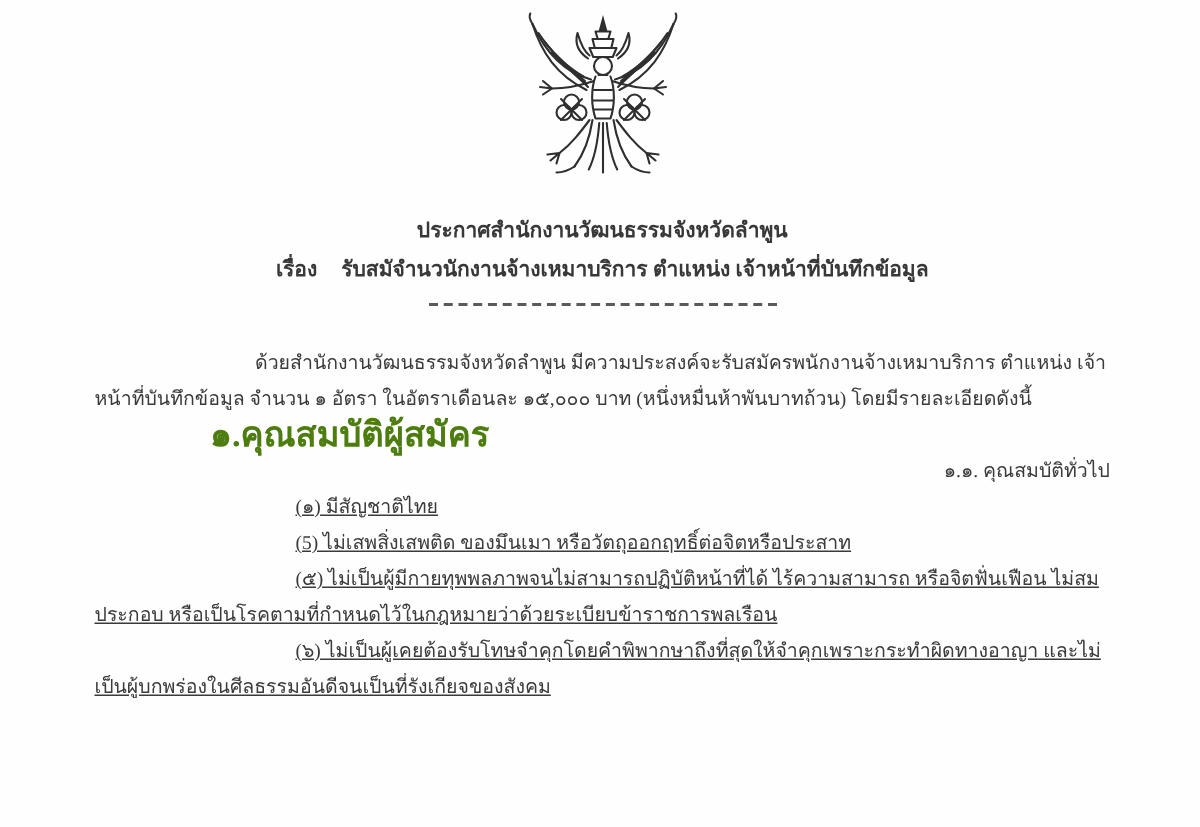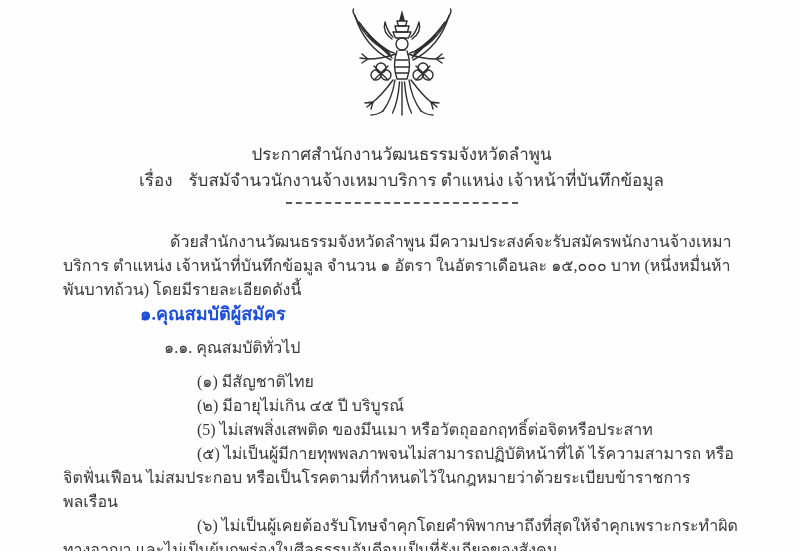--- a/index.html
+++ b/index.html
@@ -21,62 +21,64 @@
   }
   .emblem-wrap {
     text-align: center;
     height: 134px;
   }
   .emblem-wrap svg {
     display: inline-block;
   }
   .title-line {
     text-align: center;
-    font-weight: normal;
-    font-size: 17px;
+    font-weight: bold;
+    font-size: 14px;
     line-height: 26px;
     color: #383838;
     white-space: nowrap;
   }
   .title-line .subject-label {
     margin-right: 16px;
     text-align: center;
   }
   .dashed-divider {
     width: 232px;
     margin: 8px auto 0 auto;
     border-top: 2px dashed #5a5a5a;
     height: 0;
   }
   .body-text {
-    font-size: 16px;
+    font-size: 13px;
     line-height: 24px;
   }
   .opening-paragraph {
     margin: 26px 0 0 0;
     text-indent: 107px;
     text-align: left;
   }
   .section-heading {
     margin: 0;
     padding-left: 77px;
     font-weight: bold;
-    font-size: 18px;
+    font-size: 23px;
     line-height: 24px;
-    color: #1d4ed8;
+    color: #4d7c0f;
   }
   .sub-heading {
-    margin: 10px;
+    margin: 0;
     padding-left: 91px;
     line-height: 24px;
+    text-align: right;
   }
   .qual-item {
     margin: 0;
     text-indent: 134px;
     line-height: 24px;
+    text-decoration: underline;
   }
 </style>
 </head>
 <body>
 
 <div class="page">
 
   <div class="emblem-wrap">
     <svg width="130" height="132" viewBox="0 0 130 132" fill="none" stroke="#2f2f2f" stroke-width="1.4" stroke-linecap="round" stroke-linejoin="round">
 
@@ -147,18 +149,17 @@
 
   <div class="dashed-divider"></div>
 
   <p class="body-text opening-paragraph">ด้วยสำนักงานวัฒนธรรมจังหวัดลำพูน มีความประสงค์จะรับสมัครพนักงานจ้างเหมาบริการ ตำแหน่ง เจ้าหน้าที่บันทึกข้อมูล จำนวน ๑ อัตรา ในอัตราเดือนละ ๑๕,๐๐๐ บาท (หนึ่งหมื่นห้าพันบาทถ้วน) โดยมีรายละเอียดดังนี้</p>
 
   <p class="section-heading">๑.คุณสมบัติผู้สมัคร</p>
 
   <p class="body-text sub-heading">๑.๑. คุณสมบัติทั่วไป</p>
 
   <p class="body-text qual-item">(๑) มีสัญชาติไทย</p>
-  <p class="body-text qual-item">(๒) มีอายุไม่เกิน ๔๕ ปี บริบูรณ์</p>
   <p class="body-text qual-item">(5) ไม่เสพสิ่งเสพติด ของมึนเมา หรือวัตถุออกฤทธิ์ต่อจิตหรือประสาท</p>
   <p class="body-text qual-item">(๕) ไม่เป็นผู้มีกายทุพพลภาพจนไม่สามารถปฏิบัติหน้าที่ได้ ไร้ความสามารถ หรือจิตฟั่นเฟือน ไม่สมประกอบ หรือเป็นโรคตามที่กำหนดไว้ในกฎหมายว่าด้วยระเบียบข้าราชการพลเรือน</p>
   <p class="body-text qual-item">(๖) ไม่เป็นผู้เคยต้องรับโทษจำคุกโดยคำพิพากษาถึงที่สุดให้จำคุกเพราะกระทำผิดทางอาญา และไม่เป็นผู้บกพร่องในศีลธรรมอันดีจนเป็นที่รังเกียจของสังคม</p>
 
 </div>
 
 </body></html>

